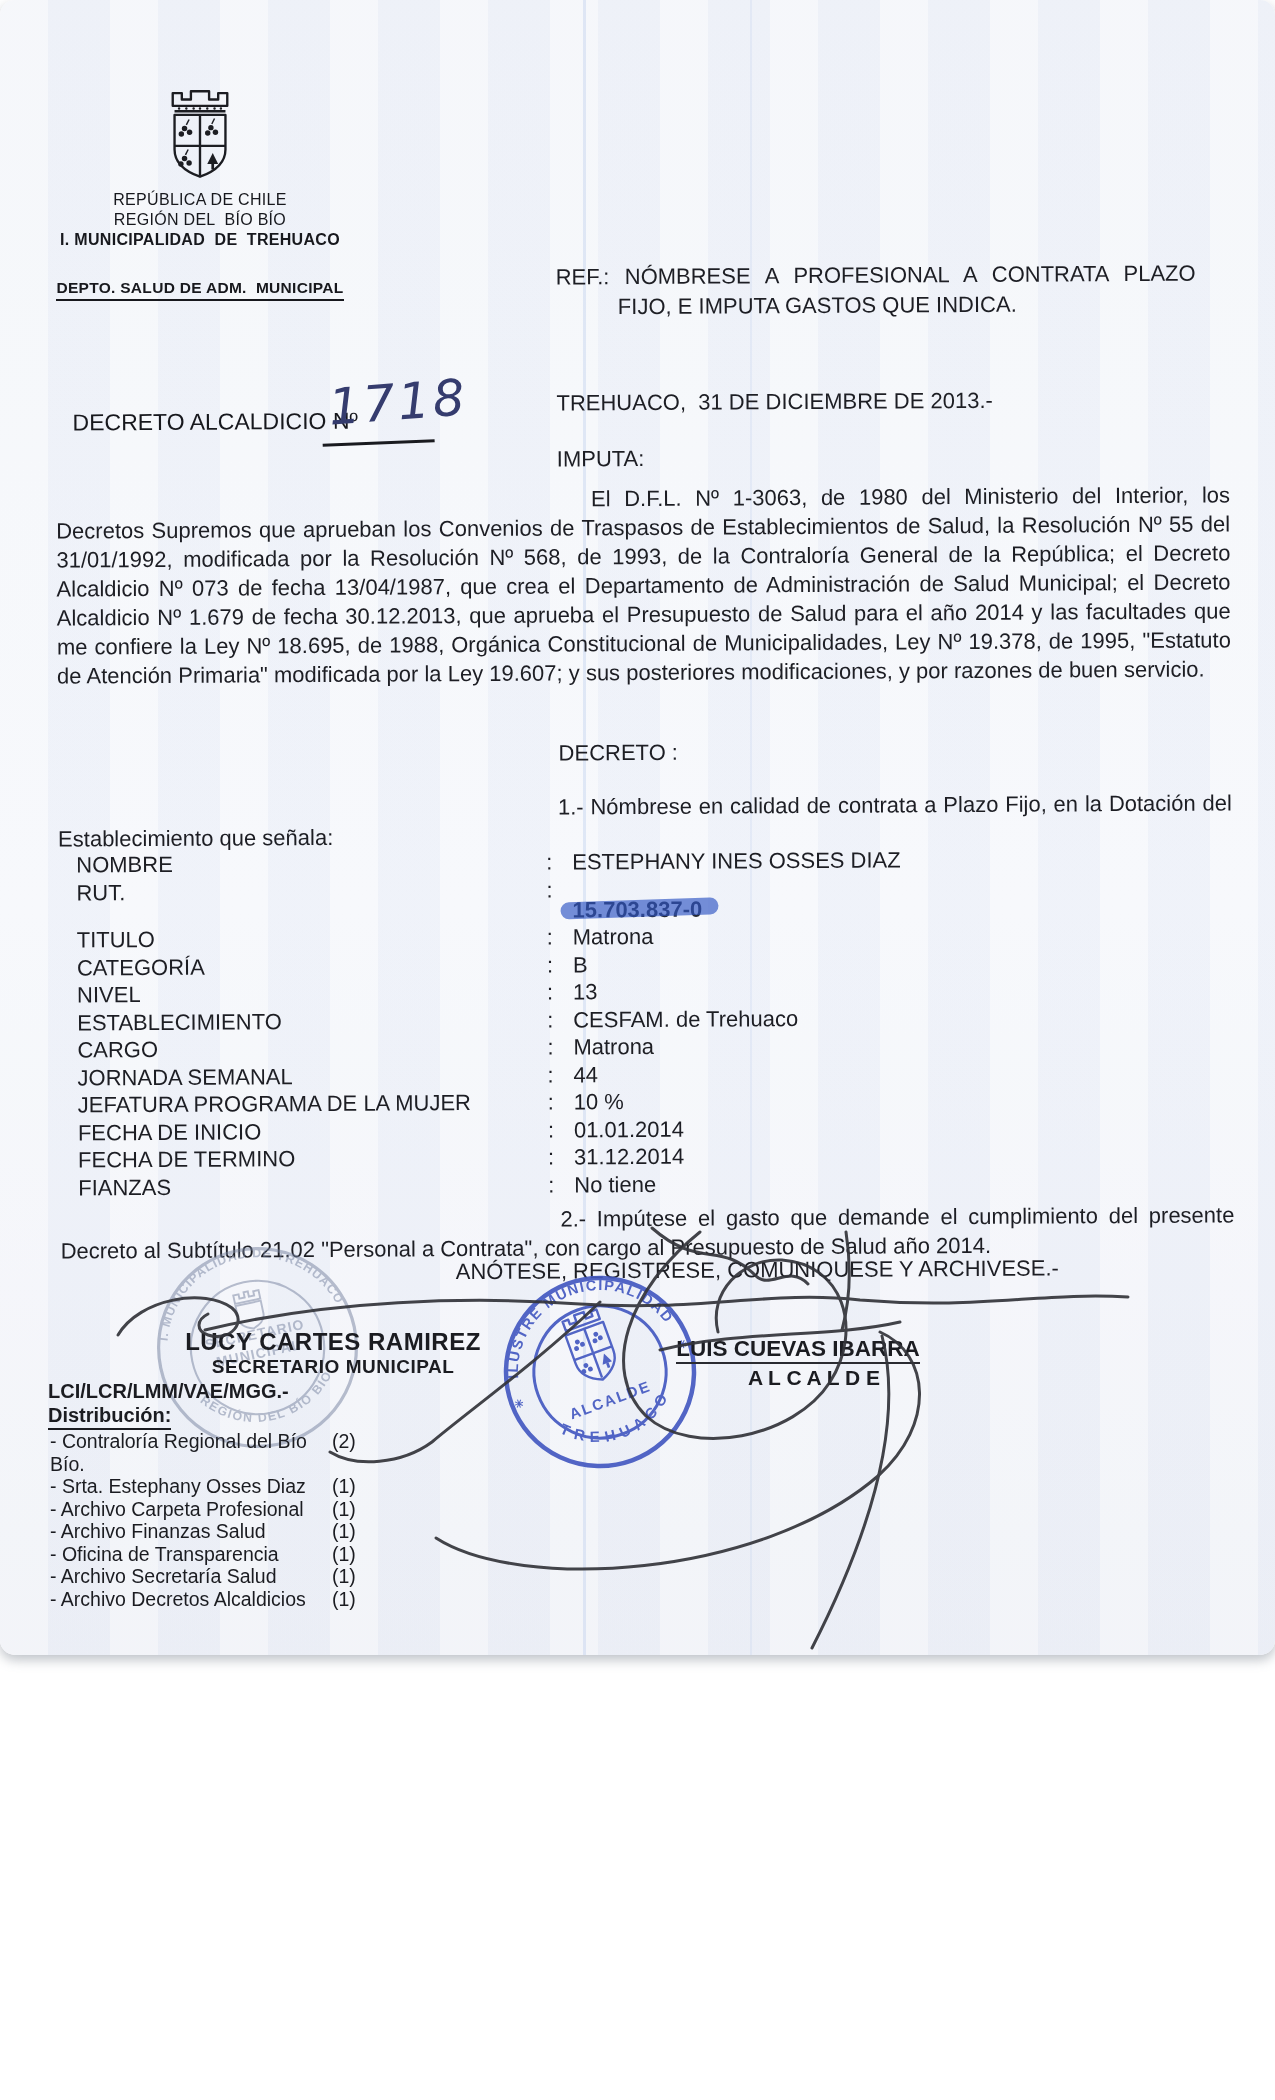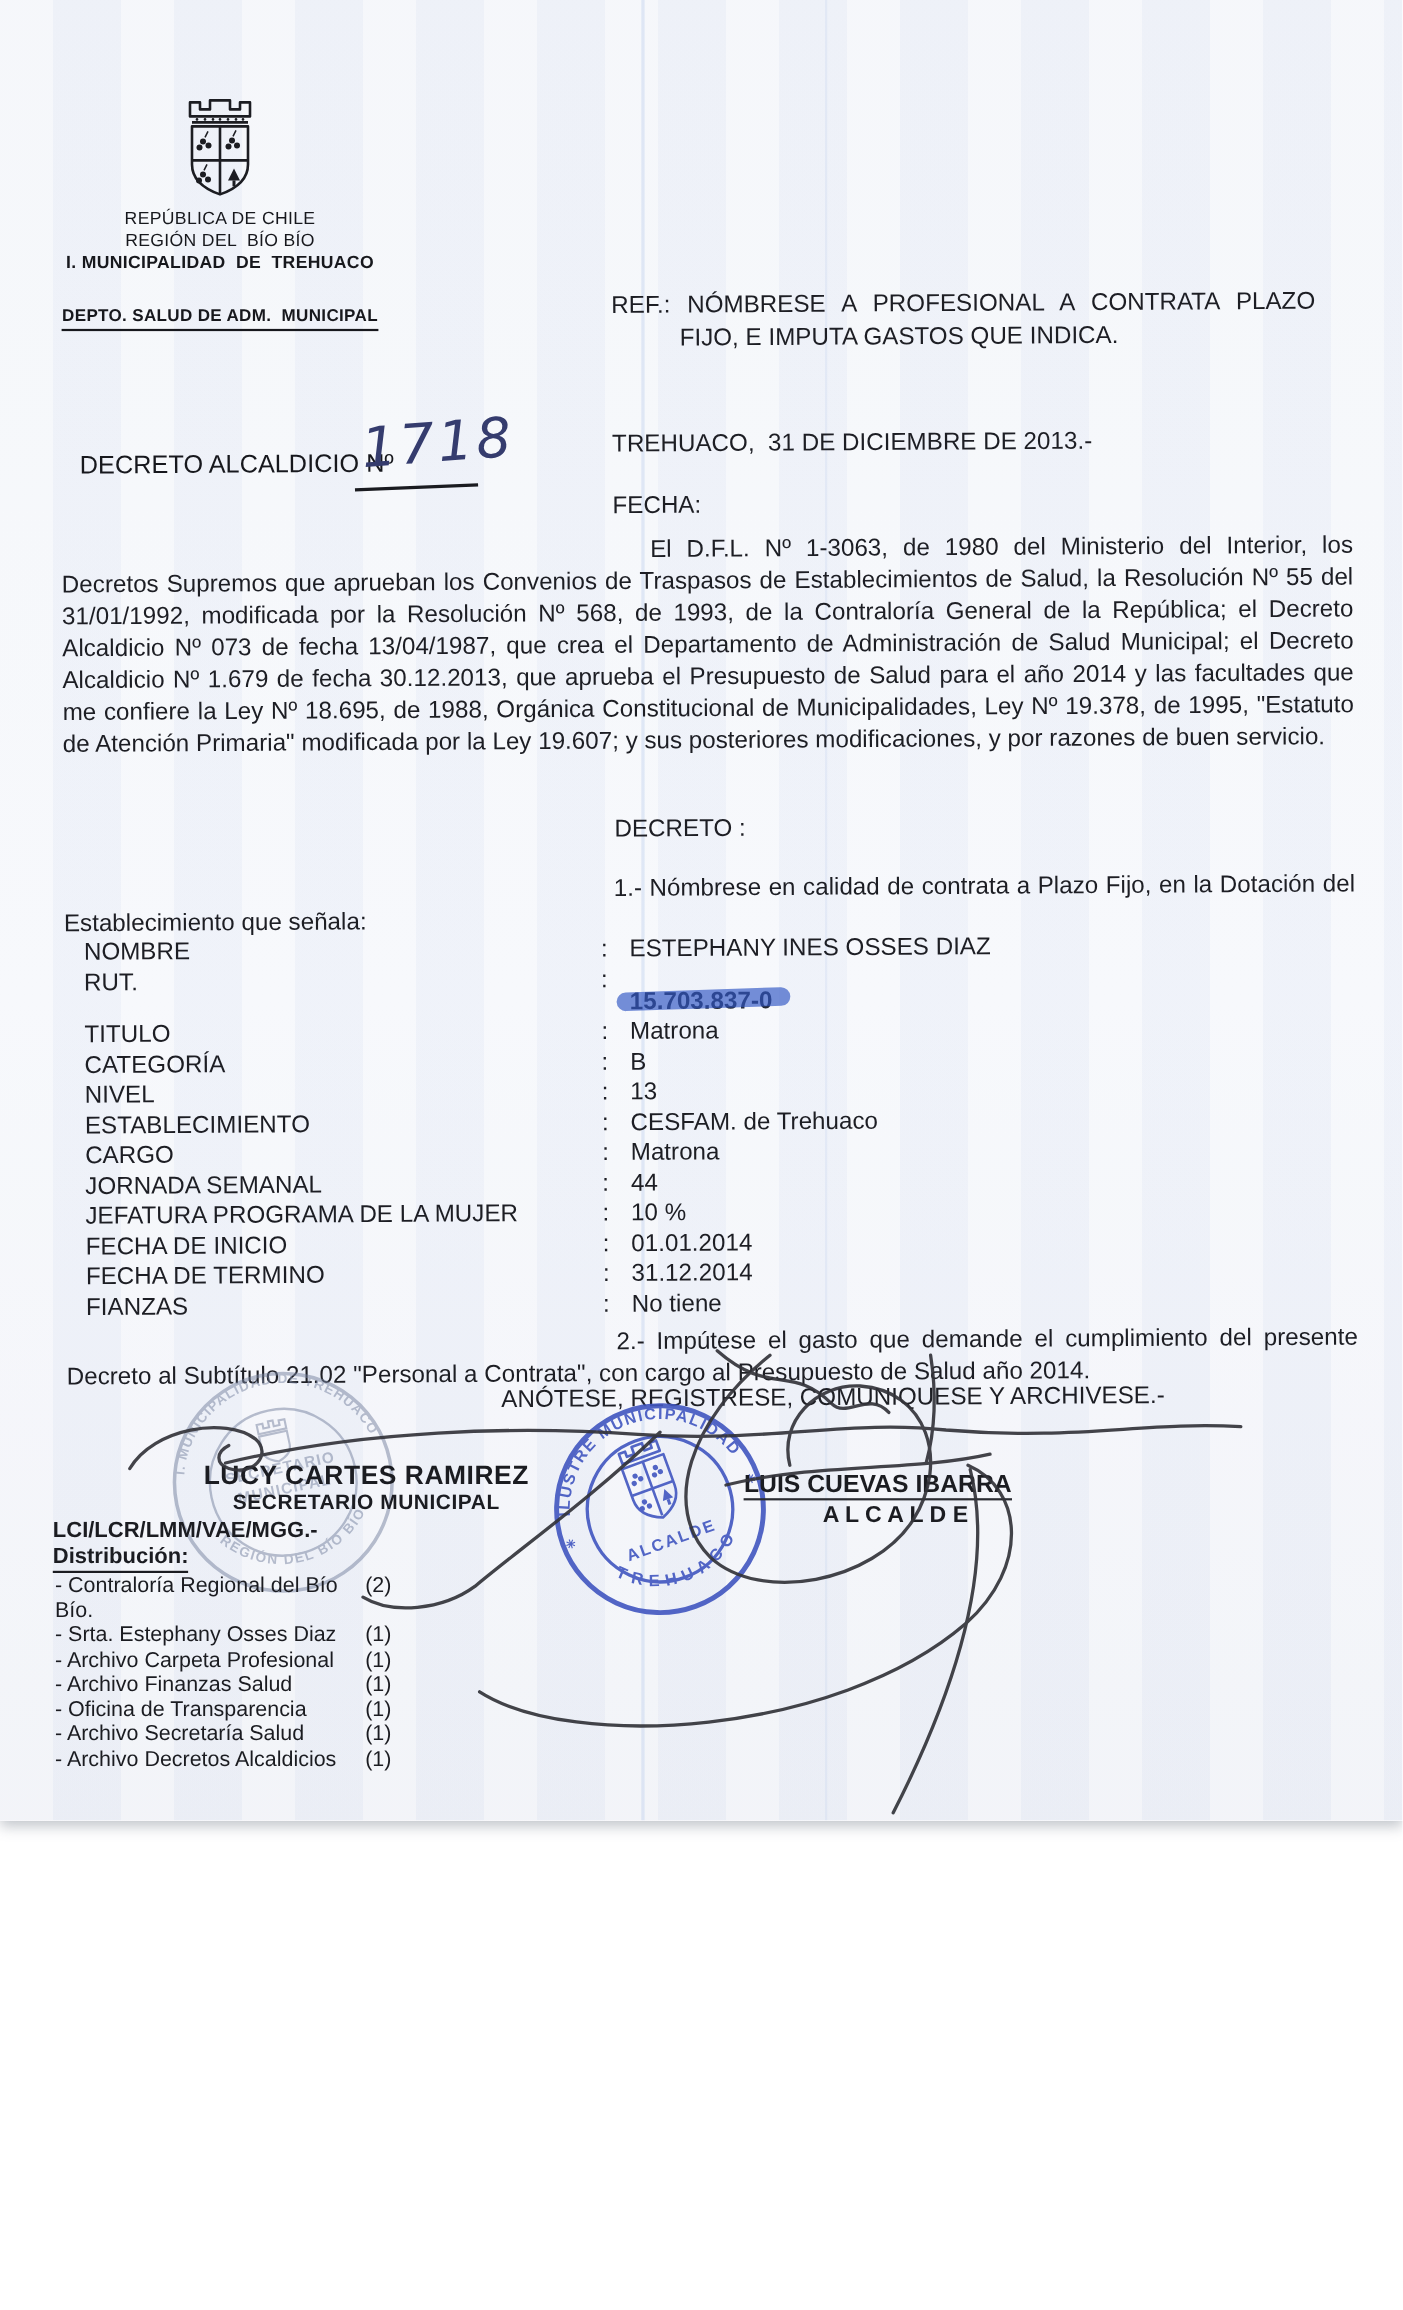--- a/index.html
+++ b/index.html
@@ -1,19 +1,19 @@
 <!DOCTYPE html>
 <html><head>
 <meta charset="utf-8">
 <style>
   html,body{margin:0;padding:0;background:#ffffff;}
   body{width:1275px;height:2100px;position:relative;font-family:"Liberation Sans","DejaVu Sans",sans-serif;color:#222329;}
   .page{position:absolute;left:0;top:0;width:1275px;height:1655px;
     background:linear-gradient(180deg,#f2f4f9 0%,#f4f6fb 55%,#eef0f6 100%);
-    box-shadow:0 5px 12px rgba(95,105,120,0.40);overflow:hidden;}
+    box-shadow:0 5px 12px rgba(95,105,120,0.40);overflow:hidden;border-radius:15px;}
   .streaks{position:absolute;inset:0;pointer-events:none;
     background:repeating-linear-gradient(90deg,rgba(255,255,255,0.28) 0 48px,rgba(223,230,244,0.22) 48px 110px);}
   .fold{position:absolute;top:0;height:1655px;pointer-events:none;}
   .fold-1{left:583px;width:3px;background:rgba(173,196,233,0.32);}
   .fold-2{left:750px;width:2px;background:rgba(180,200,235,0.20);}
   .prewrap{white-space:pre-wrap;}
 
   
   .letterhead{position:absolute;left:40px;top:84px;width:320px;text-align:center;}
   .crest{display:block;margin:0 auto 6px auto;}
@@ -122,21 +122,21 @@
   <div class="tilt">
 
     <div class="ref"><span>REF.:</span> <span>NÓMBRESE A PROFESIONAL A CONTRATA PLAZO FIJO, E IMPUTA GASTOS QUE INDICA.</span></div>
 
     <div class="place-date prewrap">TREHUACO,  31 DE DICIEMBRE DE 2013.-</div>
 
     <div class="decreto-line">DECRETO ALCALDICIO Nº</div>
     <div class="decree-number">1718</div>
     <div class="decree-underline"></div>
 
-    <div class="vistos-label">FECHA:</div>
+    <div class="vistos-label">IMPUTA:</div>
     <div class="para p-vistos">El D.F.L. Nº 1-3063, de 1980 del Ministerio del Interior, los Decretos Supremos que aprueban los Convenios de Traspasos de Establecimientos de Salud, la Resolución Nº 55 del 31/01/1992, modificada por la Resolución Nº 568, de 1993, de la Contraloría General de la República; el Decreto Alcaldicio Nº 073 de fecha 13/04/1987, que crea el Departamento de Administración de Salud Municipal; el Decreto Alcaldicio Nº 1.679 de fecha 30.12.2013, que aprueba el Presupuesto de Salud para el año 2014 y las facultades que me confiere la Ley Nº 18.695, de 1988,  Orgánica Constitucional de Municipalidades, Ley Nº 19.378, de 1995,  "Estatuto de Atención Primaria" modificada por la Ley 19.607; y sus posteriores modificaciones, y por razones de buen servicio.</div>
 
     <div class="decreto-heading">DECRETO :</div>
     <div class="para p-item1">1.- Nómbrese en calidad de contrata a Plazo Fijo, en la Dotación del Establecimiento que señala:</div>
 
     <div class="fields">
       <div class="frow">
           <span class="flabel">NOMBRE</span>
           <span class="fcolon"></span>
           <span class="fvalue">ESTEPHANY INES OSSES DIAZ</span>

